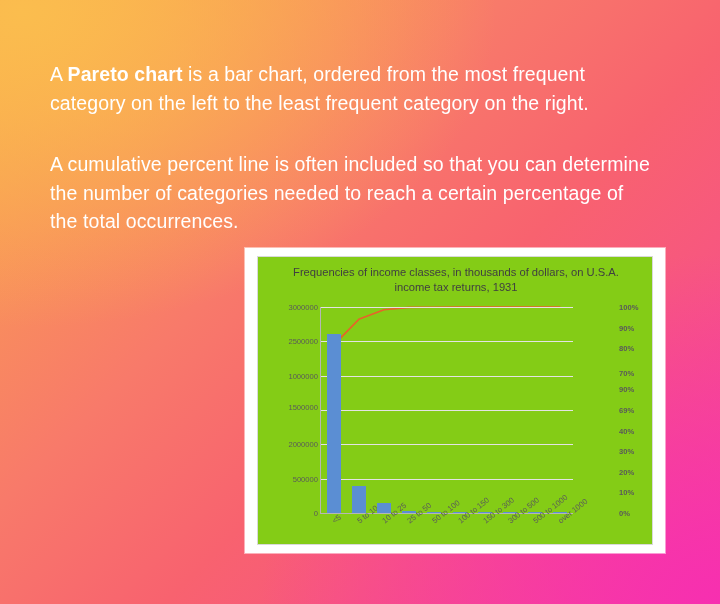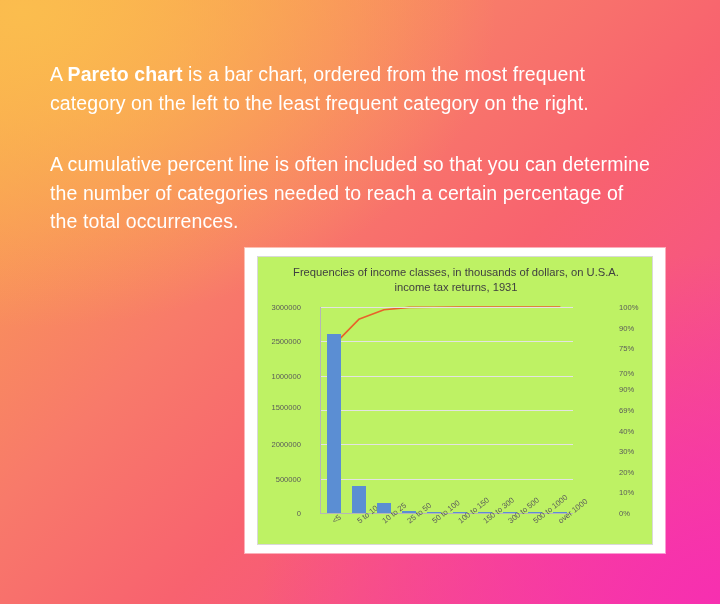--- a/index.html
+++ b/index.html
@@ -46,21 +46,21 @@
     height: 305px;
     background: #ffffff;
     box-shadow: 0 0 0 1px rgba(255,255,255,0.5);
   }
   #chart-inner {
     position: absolute;
     left: 12px; top: 8px;
     width: 396px; height: 289px;
     border: 1px solid #d9d9d9;
     box-sizing: border-box;
-    background: #bef264;
+    background: #84cc16;
   }
   #chart-title {
     position: absolute;
     left: 18px; top: 8px;
     width: 360px;
     text-align: center;
     font-size: 11.2px;
     color: #404040;
     line-height: 1.32;
   }
@@ -78,34 +78,35 @@
   .gridline {
     position: absolute;
     left: 0;
     width: 252px;
     height: 1px;
     background: #e3e3e3;
   }
   .ytick-left {
     position: absolute;
     right: 100%;
-    margin-right: 20px;
+    margin-right: 3px;
     transform: translateY(-50%);
     font-size: 7.6px;
     color: #5a5a5a;
     white-space: nowrap;
   }
   .ytick-right {
     position: absolute;
     left: 100%;
     margin-left: 46px;
     transform: translateY(-50%);
     font-size: 7.6px;
     color: #5a5a5a;
     white-space: nowrap;
+    font-weight: bold;
   }
   .bar {
     position: absolute;
     bottom: 0;
     background: #5b8ed3;
   }
   .xlabel {
     position: absolute;
     top: 100%;
     margin-top: 4px;
@@ -155,21 +156,21 @@
           <div class="gridline" style="top: 0px;"></div>
           <div class="ytick-left" style="top: 0px;">3000000</div>
           <div class="ytick-right" style="top: 206px;">0%</div>
           <div class="ytick-right" style="top: 185.4px; text-align: right;">10%</div>
           <div class="ytick-right" style="top: 164.8px;">20%</div>
           <div class="ytick-right" style="top: 144.2px;">30%</div>
           <div class="ytick-right" style="top: 123.6px;">40%</div>
           <div class="ytick-right" style="top: 103px;">69%</div>
           <div class="ytick-right" style="top: 82.4px;">90%</div>
           <div class="ytick-right" style="top: 66px;">70%</div>
-          <div class="ytick-right" style="top: 41.2px;">75%</div>
+          <div class="ytick-right" style="top: 41.2px;">80%</div>
           <div class="ytick-right" style="top: 20.6px;">90%</div>
           <div class="ytick-right" style="top: 0px;">100%</div>
           <div class="bar" style="left: 5.67px; width: 13.86px; height: 178.533px;"></div>
           <div class="xlabel" style="left: 10.6px;">&lt;5</div>
           <div class="bar" style="left: 30.87px; width: 13.86px; height: 27.4667px;"></div>
           <div class="xlabel" style="left: 35.8px;">5 to 10</div>
           <div class="bar" style="left: 56.07px; width: 13.86px; height: 10.3px;"></div>
           <div class="xlabel" style="left: 61px;">10 to 25</div>
           <div class="bar" style="left: 81.27px; width: 13.86px; height: 2.40333px;"></div>
           <div class="xlabel" style="left: 86.2px;">25 to 50</div>

